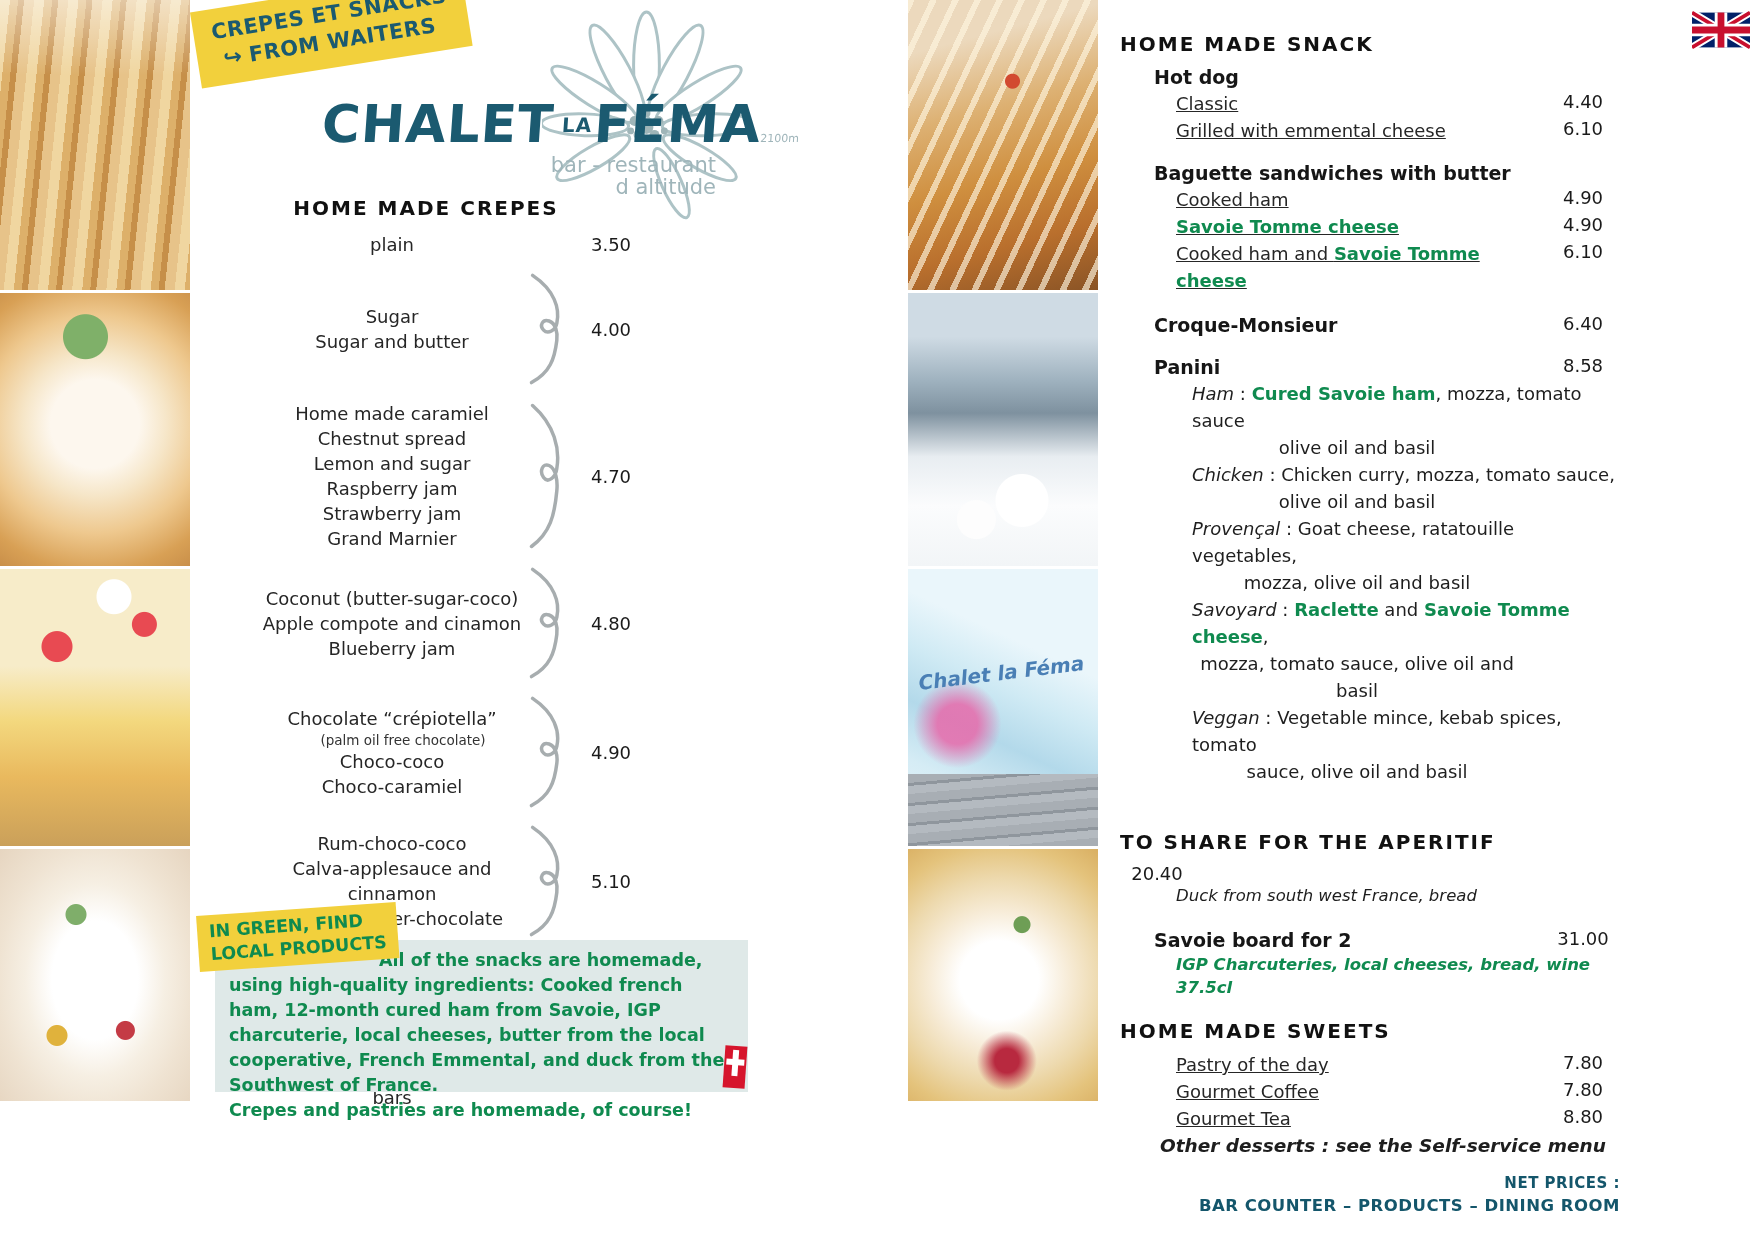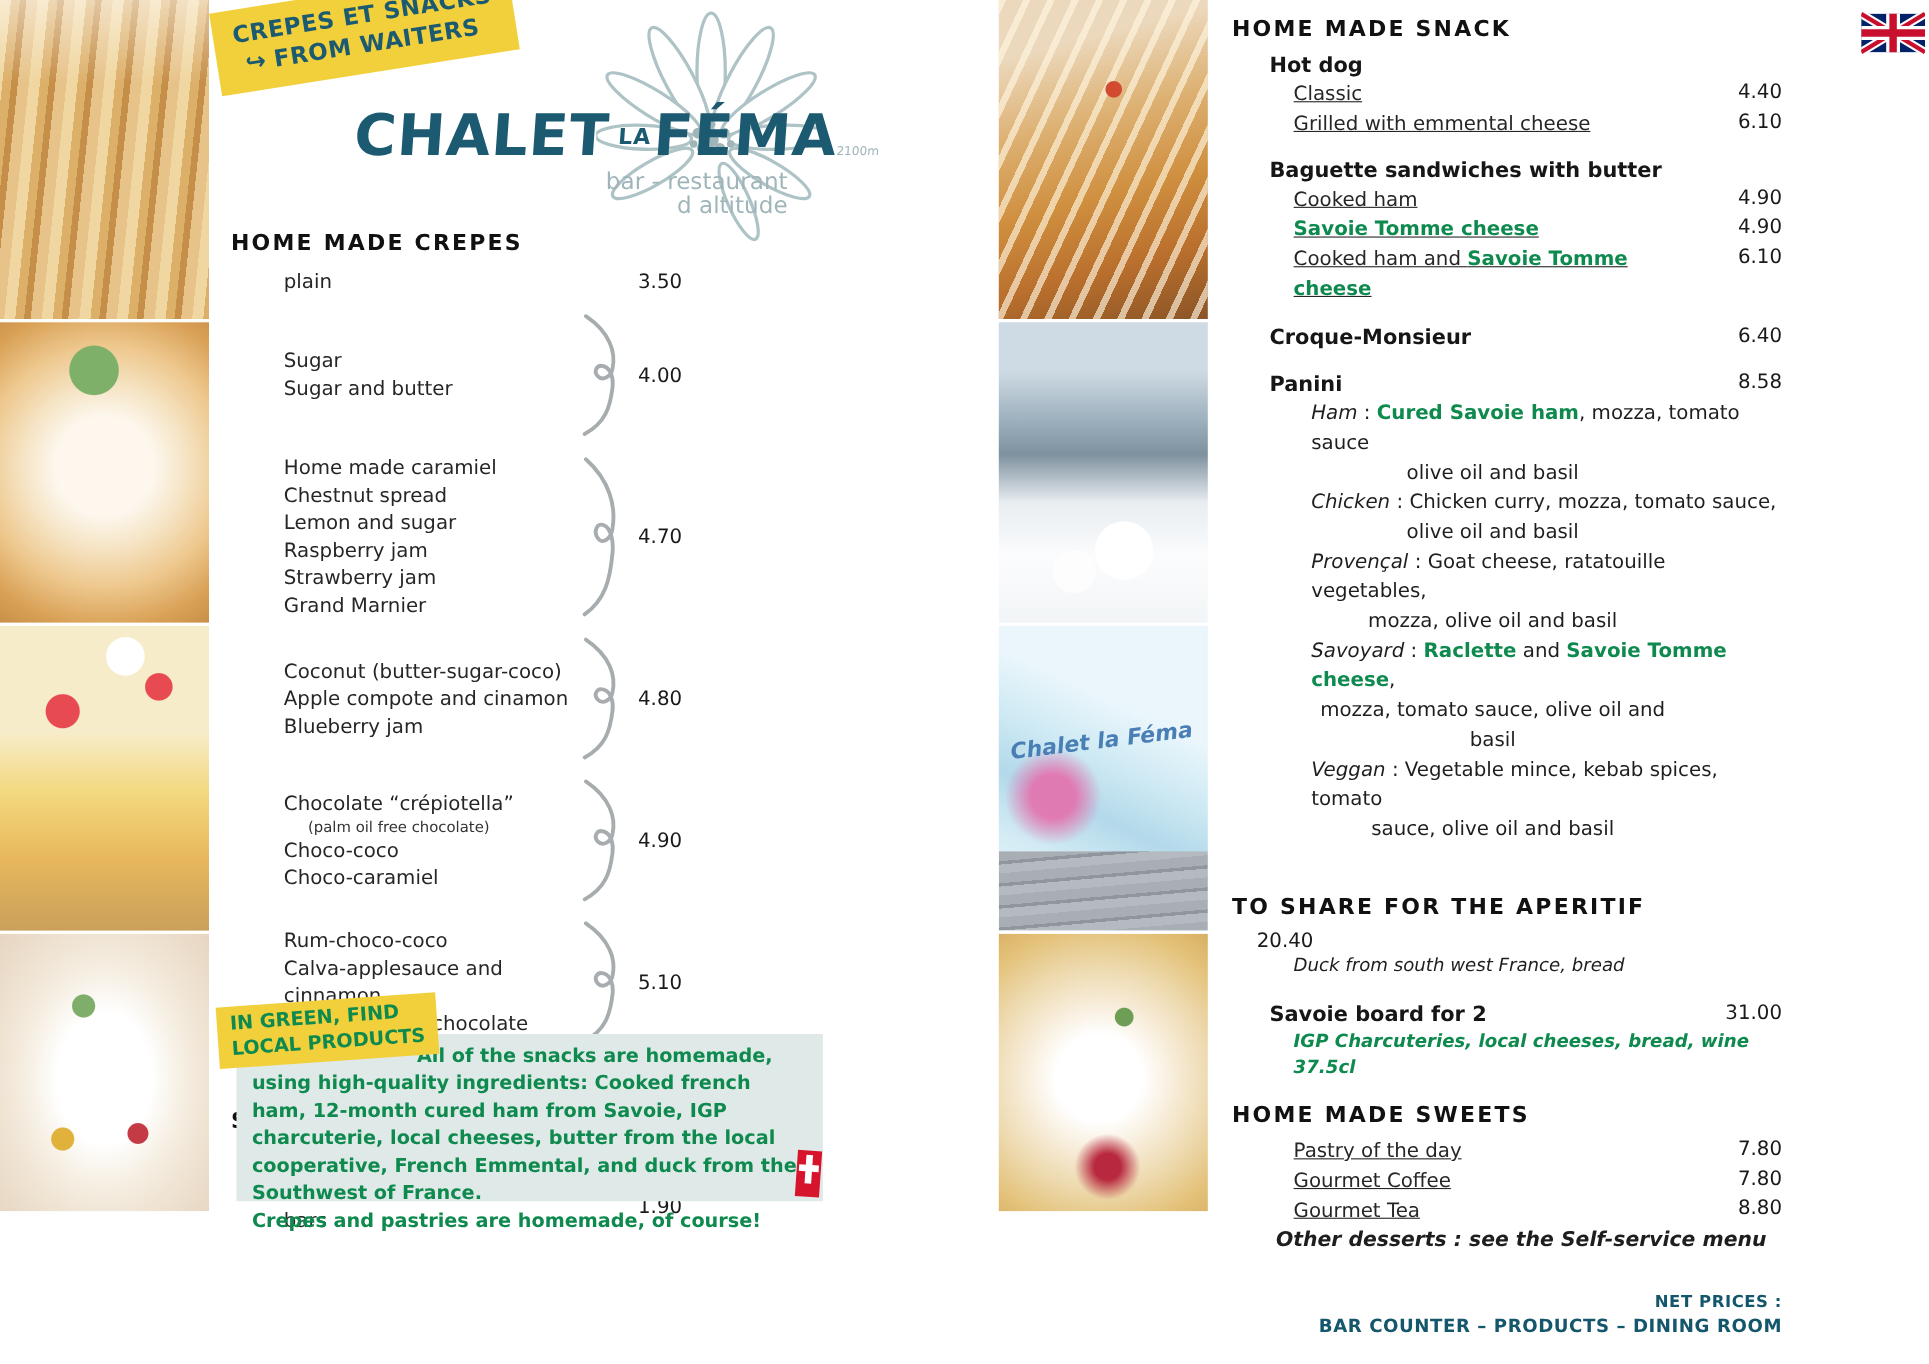--- a/index.html
+++ b/index.html
@@ -67,21 +67,21 @@
   
   .edelweiss{position:absolute;left:542px;top:0;width:205px;height:238px;z-index:0;}
   .logo{position:absolute;left:322px;top:94px;width:420px;z-index:1;}
   .logo-name{color:#1b5a70;font-weight:bold;font-size:52px;letter-spacing:1px;transform:skewX(-4deg);
     white-space:nowrap;}
   .la{font-size:20px;margin:0 2px 0 8px;vertical-align:10px;}
   .alt{font-size:11px;color:#9fb5ba;font-weight:normal;letter-spacing:0;}
   .logo-sub{color:#9fb5ba;font-size:21px;line-height:22px;text-align:right;margin-top:0;padding-right:26px;}
 
   
-  .left-col{position:absolute;left:210px;top:208px;width:432px;z-index:1;}
+  .left-col{position:absolute;left:210px;top:196px;width:432px;z-index:1;text-align:center;}
   h2{font-size:20px;font-weight:bold;letter-spacing:2px;margin:0;color:#111;}
   #crepes-groups{margin-top:12px;}
   .group{display:flex;align-items:center;margin-bottom:15px;}
   .group.tight{margin-bottom:7px;}
   .gitems{flex:1;padding-left:48px;}
   .item{font-size:18px;line-height:25px;color:#262626;}
   .item.small{font-size:13.5px;line-height:18px;padding-left:22px;color:#333;}
   .brace{width:44px;align-self:stretch;margin-right:10px;}
   .price{width:62px;font-size:18px;color:#1a1a1a;}
   .sweets-h{margin-top:16px;}
@@ -93,27 +93,27 @@
     box-sizing:border-box;z-index:1;}
   .notebox p{margin:0;}
   .notebox .p1{text-indent:150px;}
   .savoie{position:absolute;left:724px;top:1046px;width:22px;height:42px;background:#d6152c;
     transform:rotate(4deg);z-index:4;}
   .savoie i{position:absolute;background:#ffffff;}
   .savoie .v{left:8px;top:4px;width:6px;height:26px;}
   .savoie .h{left:2px;top:13px;width:18px;height:6px;}
 
   
-  .right-col{position:absolute;left:1120px;top:14px;width:500px;}
+  .right-col{position:absolute;left:1120px;top:32px;width:500px;}
   .subhead{font-weight:bold;font-size:19px;line-height:26px;color:#161616;}
   .ind1{padding-left:34px;}
   .ind2{padding-left:56px;text-decoration:underline;}
   .r-row{display:flex;align-items:flex-start;}
   .r-label{flex:1;}
-  .r-price{width:74px;text-align:right;font-size:18px;color:#1a1a1a;padding-top:1px;}
+  .r-price{width:74px;text-align:center;font-size:18px;color:#1a1a1a;padding-top:1px;}
   .right-col .item{font-size:18px;line-height:27px;}
   .green{color:#0f8a4f;font-weight:bold;}
   .it{font-style:italic;}
   .green-it{color:#0f8a4f;font-weight:bold;font-style:italic;}
   .p-line1{padding-left:72px;font-size:18px;line-height:27px;}
   .p-line2{padding-left:72px;width:330px;text-align:center;font-size:18px;line-height:27px;}
   .ap-item{margin-bottom:20px;}
   .ap-desc{padding-left:56px;font-style:italic;font-size:16.5px;line-height:23px;}
   .sweets-note{font-weight:bold;font-style:italic;font-size:18.5px;line-height:28px;padding-left:40px;}.mt16{margin-top:16px;}.mt18{margin-top:18px;}
   .mt28{margin-top:45px;}.mt40{margin-top:20px;}

